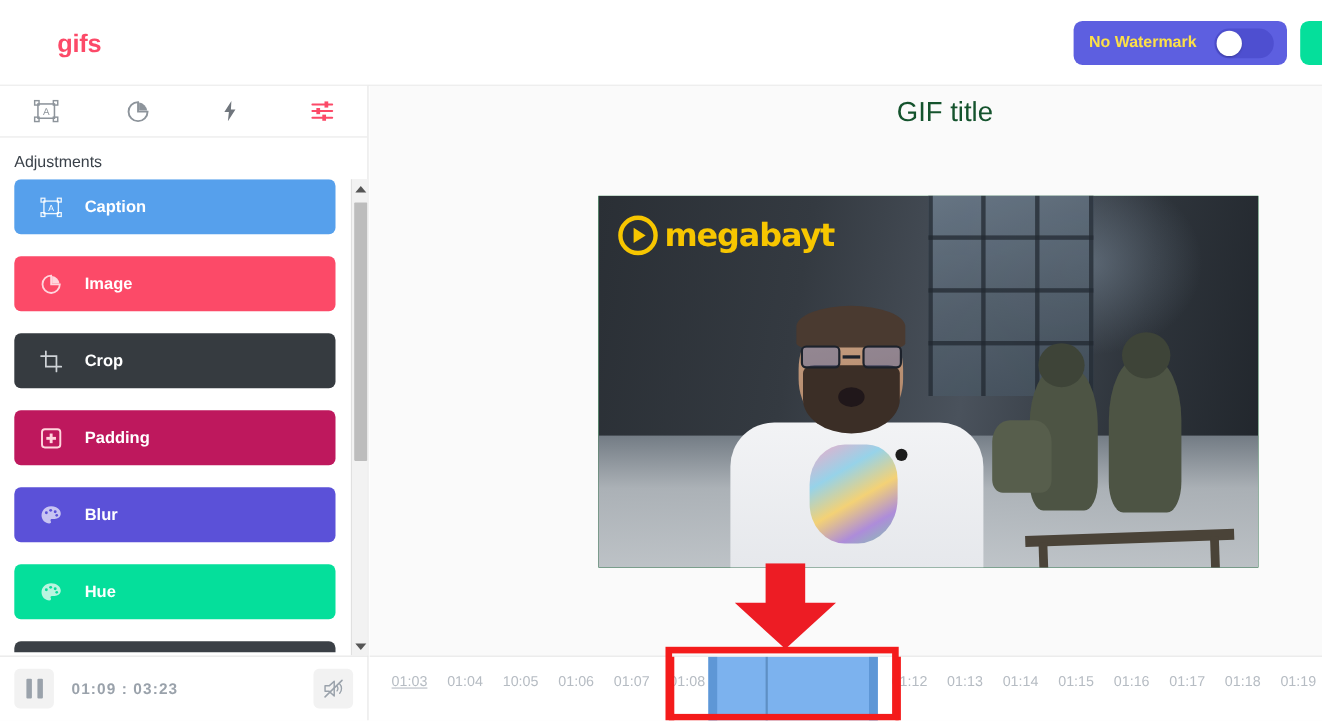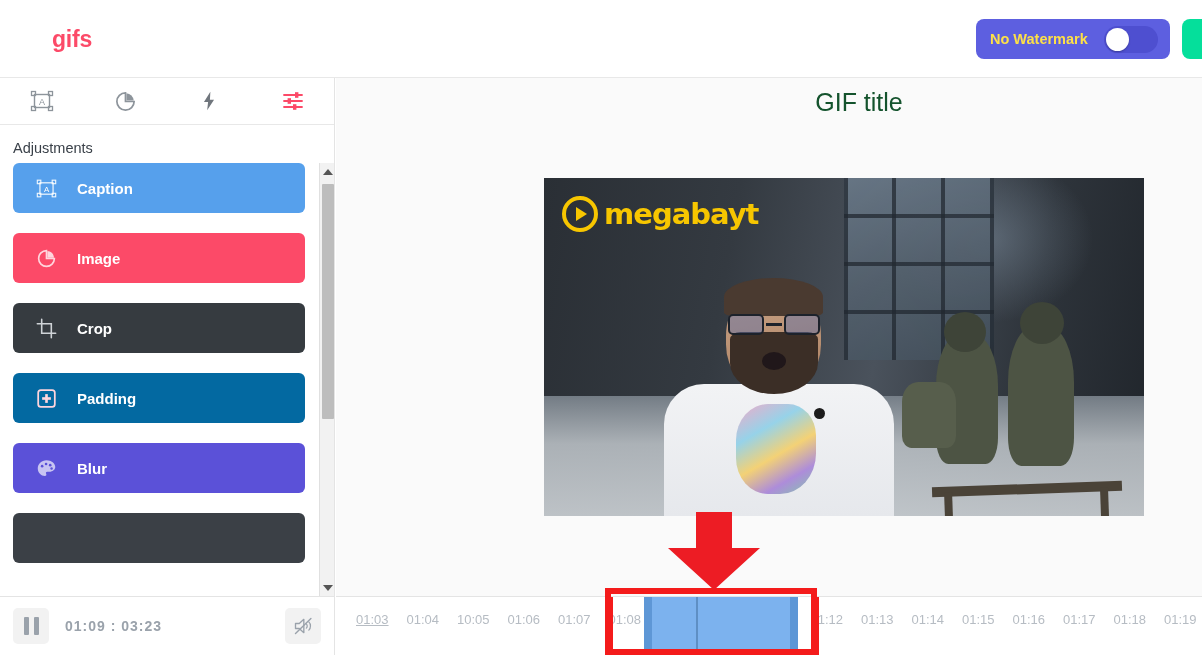--- a/index.html
+++ b/index.html
@@ -364,21 +364,21 @@
           <svg width="21" height="21" viewBox="0 0 24 24">
             <g stroke="#cfd3d7" stroke-width="1.8" fill="none" stroke-linecap="round">
               <path d="M6.5 1.5 L6.5 17.5 L22.5 17.5"></path>
               <path d="M1.5 6.5 L17.5 6.5 L17.5 22.5"></path>
             </g>
           </svg>
         </span>
         <span class="adj-label">Crop</span>
       </button>
 
-      <button class="adj-item" style="background:#0369a1">
+      <button class="adj-item" style="background:#be185d">
         <span class="adj-icon">
           <svg width="21" height="21" viewBox="0 0 24 24">
             <rect x="2.5" y="2.5" width="19" height="19" rx="3" fill="none" stroke="#ffd5dd" stroke-width="2"></rect>
             <rect x="10.5" y="7" width="3" height="10" fill="#ffd5dd"></rect>
             <rect x="7" y="10.5" width="10" height="3" fill="#ffd5dd"></rect>
           </svg>
         </span>
         <span class="adj-label">Padding</span>
       </button>
 
@@ -388,20 +388,32 @@
             <path d="M12 2.5 C6.2 2.5 2 6.7 2 12 C2 17 6 20.5 10 20.5 C12 20.5 12.2 19 11.6 18 C11 17 11.4 15.7 12.8 15.7 L15.5 15.7 C19 15.7 22 13.3 22 10.3 C22 5.9 17.6 2.5 12 2.5 Z" fill="#c8c4f2"></path>
             <circle cx="7" cy="9.3" r="1.5" fill="#5b51d8"></circle>
             <circle cx="11.5" cy="6.8" r="1.5" fill="#5b51d8"></circle>
             <circle cx="16.2" cy="8.2" r="1.5" fill="#5b51d8"></circle>
             <circle cx="17.8" cy="12" r="1.4" fill="#5b51d8"></circle>
           </svg>
         </span>
         <span class="adj-label">Blur</span>
       </button>
 
+      <button class="adj-item" style="background:#05df9b">
+        <span class="adj-icon">
+          <svg width="21" height="21" viewBox="0 0 24 24">
+            <path d="M12 2.5 C6.2 2.5 2 6.7 2 12 C2 17 6 20.5 10 20.5 C12 20.5 12.2 19 11.6 18 C11 17 11.4 15.7 12.8 15.7 L15.5 15.7 C19 15.7 22 13.3 22 10.3 C22 5.9 17.6 2.5 12 2.5 Z" fill="#b9f5e0"></path>
+            <circle cx="7" cy="9.3" r="1.5" fill="#05df9b"></circle>
+            <circle cx="11.5" cy="6.8" r="1.5" fill="#05df9b"></circle>
+            <circle cx="16.2" cy="8.2" r="1.5" fill="#05df9b"></circle>
+            <circle cx="17.8" cy="12" r="1.4" fill="#05df9b"></circle>
+          </svg>
+        </span>
+        <span class="adj-label">Hue</span>
+      </button>
 
       <button class="adj-item" style="background:#3b4046">
         
         
       </button>
 
     </div>
 
     <div class="scrollbar">
       <div class="sb-arrow up">

